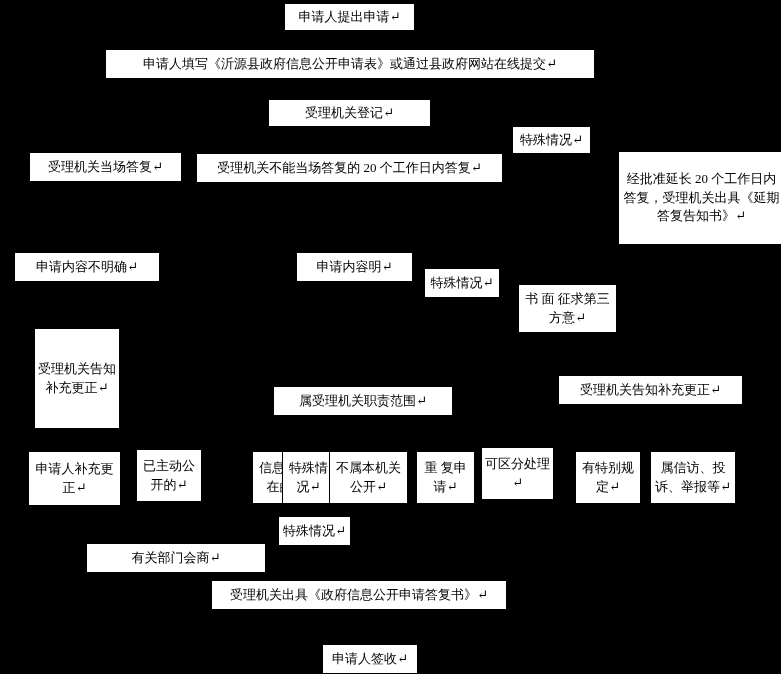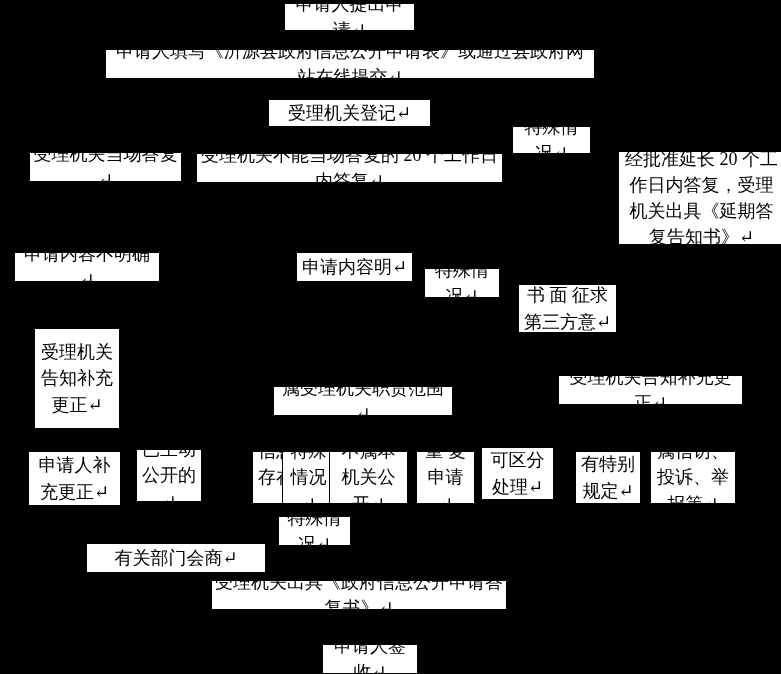--- a/index.html
+++ b/index.html
@@ -18,21 +18,21 @@
   .node {
     position: absolute;
     background: #ffffff;
     color: #000000;
     border: 1px solid #000000;
     box-sizing: border-box;
     display: flex;
     align-items: center;
     justify-content: center;
     text-align: center;
-    font-size: 18px;
+    font-size: 13px;
     line-height: 1.45;
     padding: 2px 3px;
     white-space: pre-wrap;
     word-break: break-all;
   }
 </style>
 </head>
 <body>
 
 <div id="canvas">

